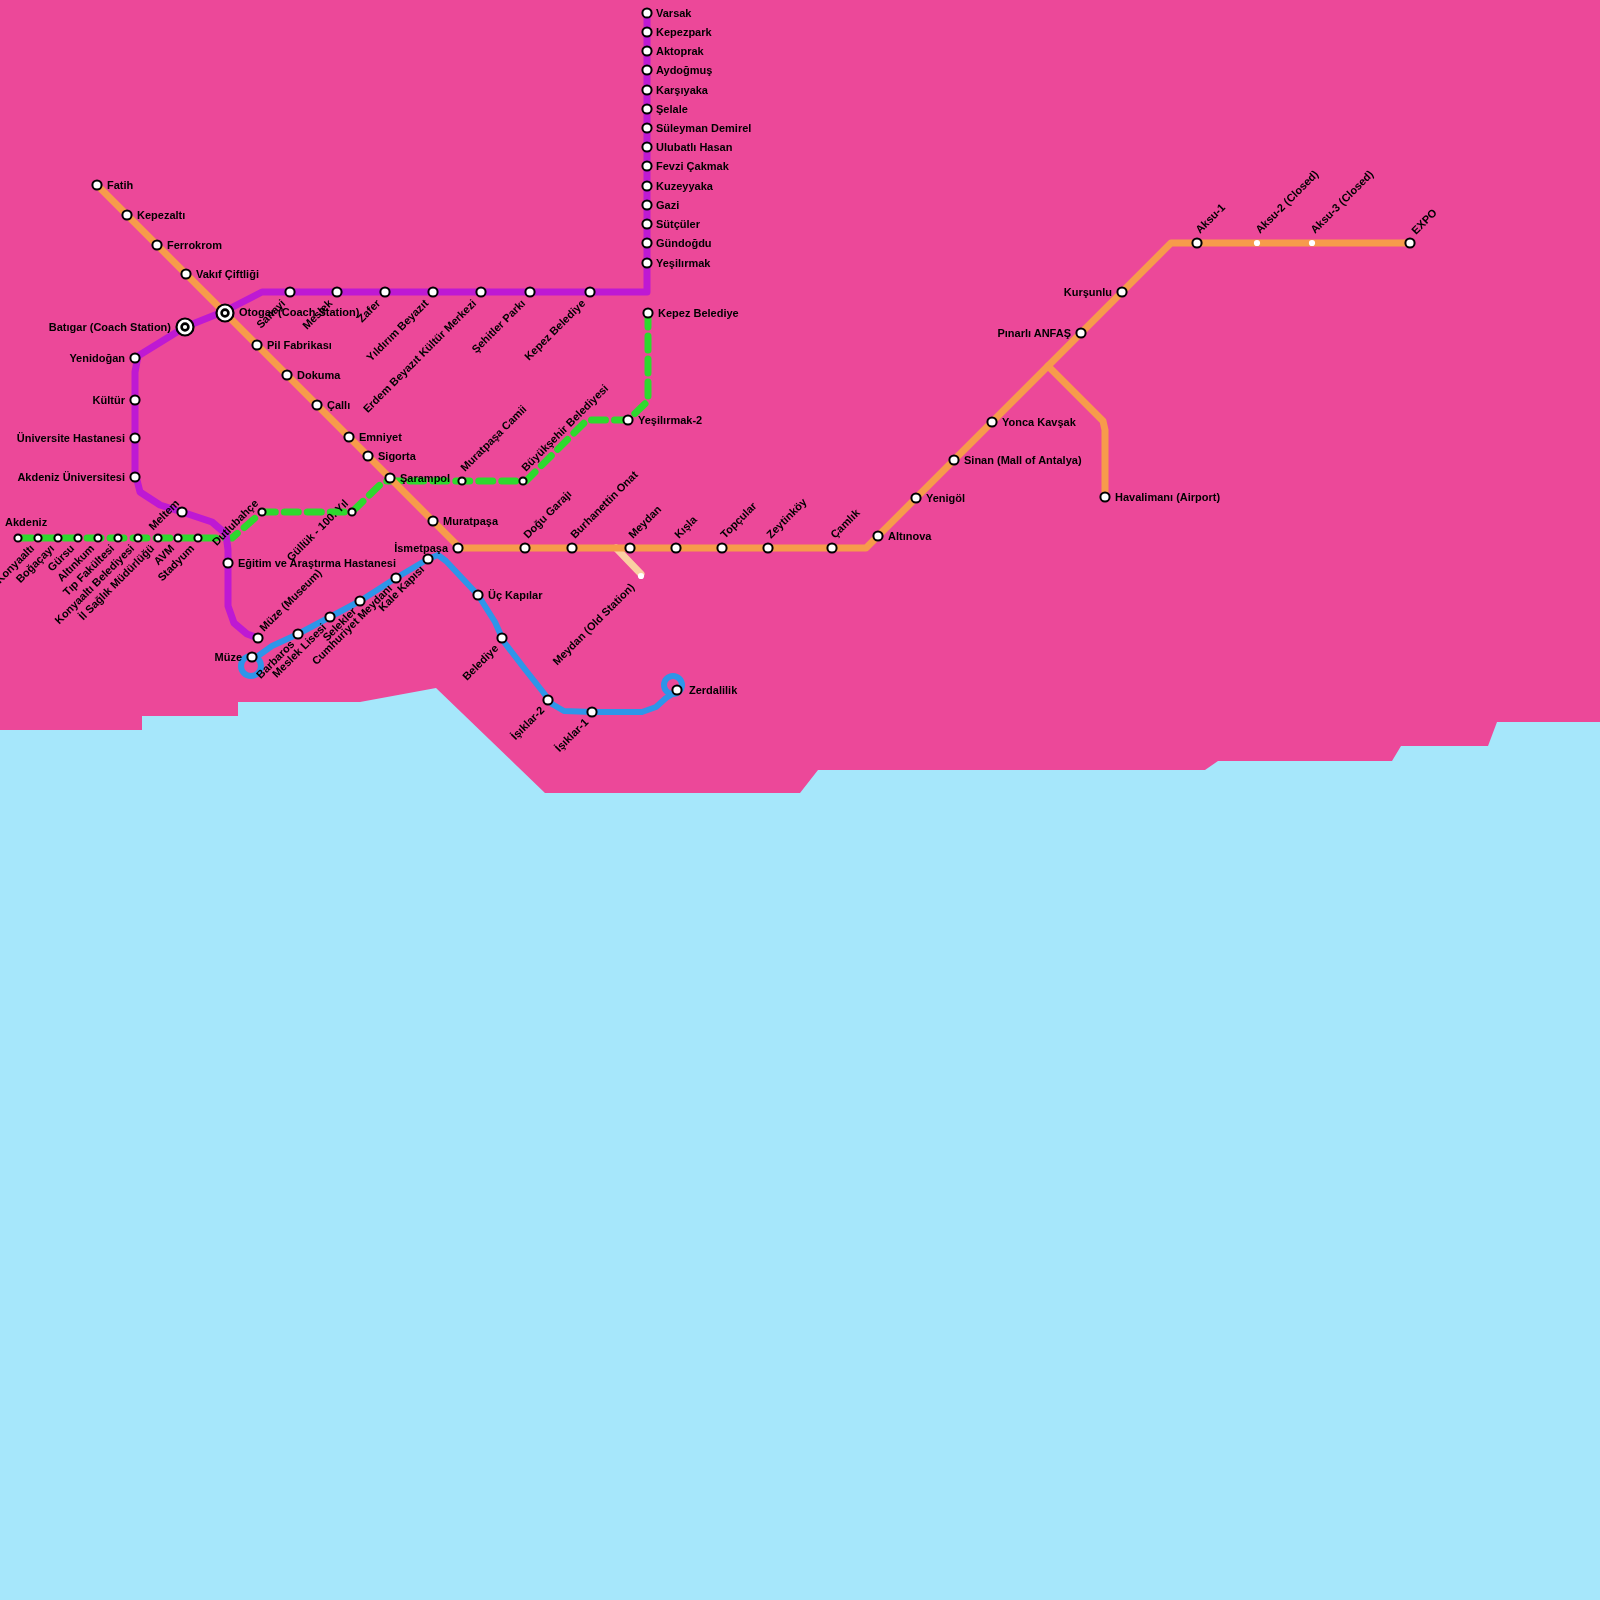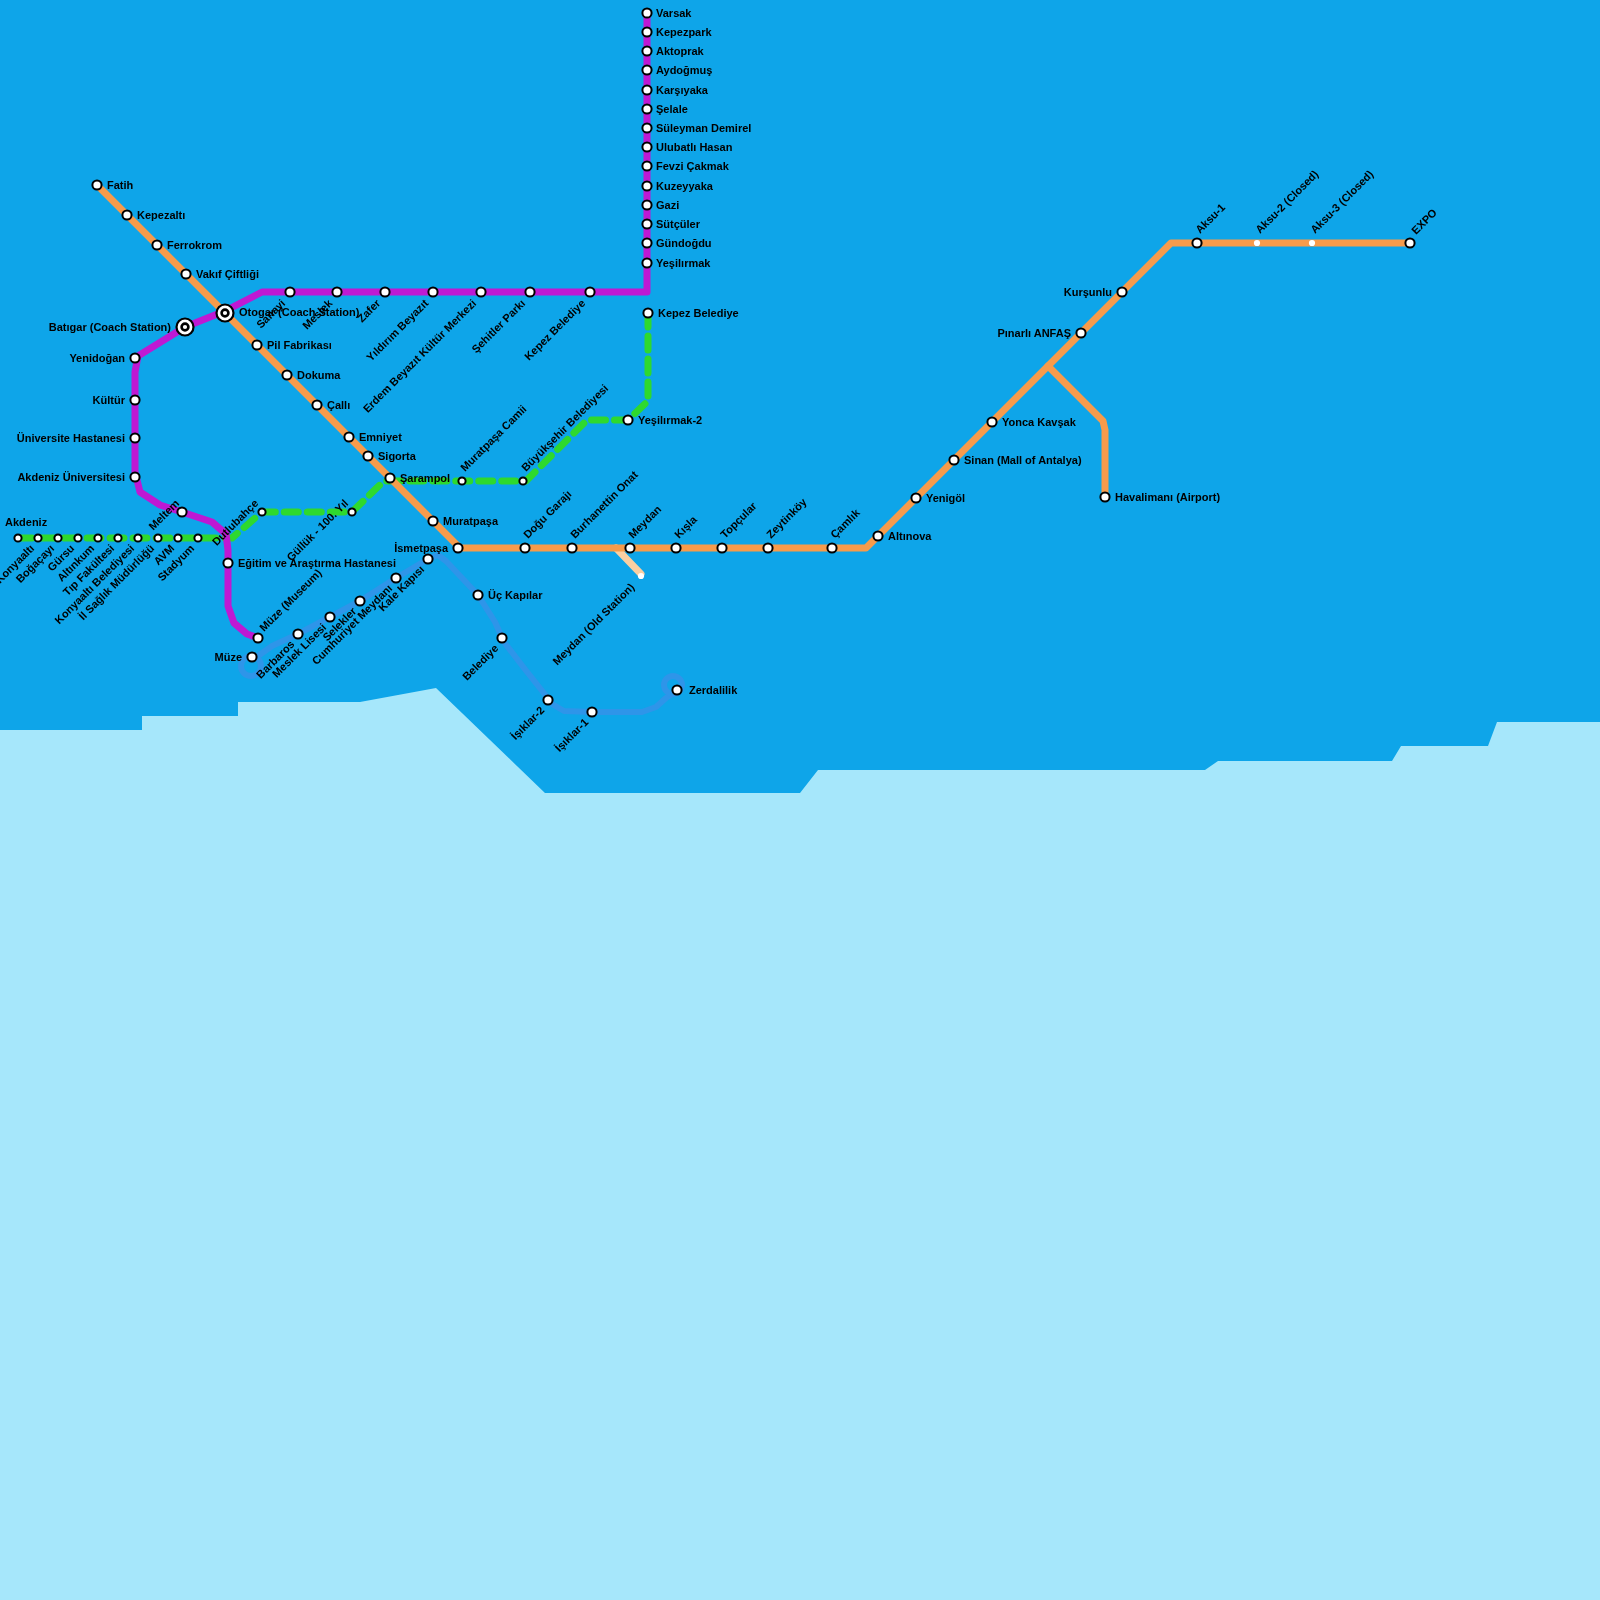--- a/index.html
+++ b/index.html
@@ -1,17 +1,17 @@
 <!DOCTYPE html>
 <html><head>
 <meta charset="utf-8">
 <style>
   html, body { margin: 0; padding: 0; background: #ffffff; }
   body { width: 1600px; height: 1600px; overflow: hidden; }
-  .map-wrap { position: relative; width: 1600px; height: 1600px; background: #0ea5e9; }
+  .map-wrap { position: relative; width: 1600px; height: 1600px; background: #ec4899; }
   svg { display: block; }
   svg text {
     font-family: "Liberation Sans", sans-serif;
     font-weight: 700;
     font-size: 11px;
     fill: #000000;
   }
 </style>
 </head>
 <body>

